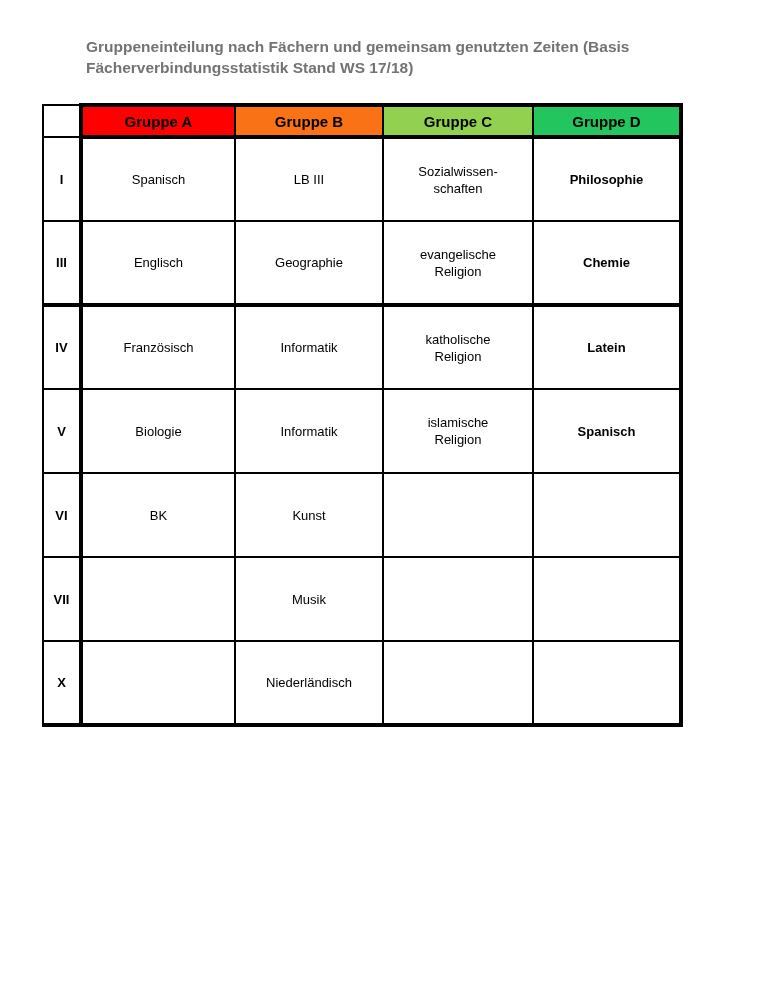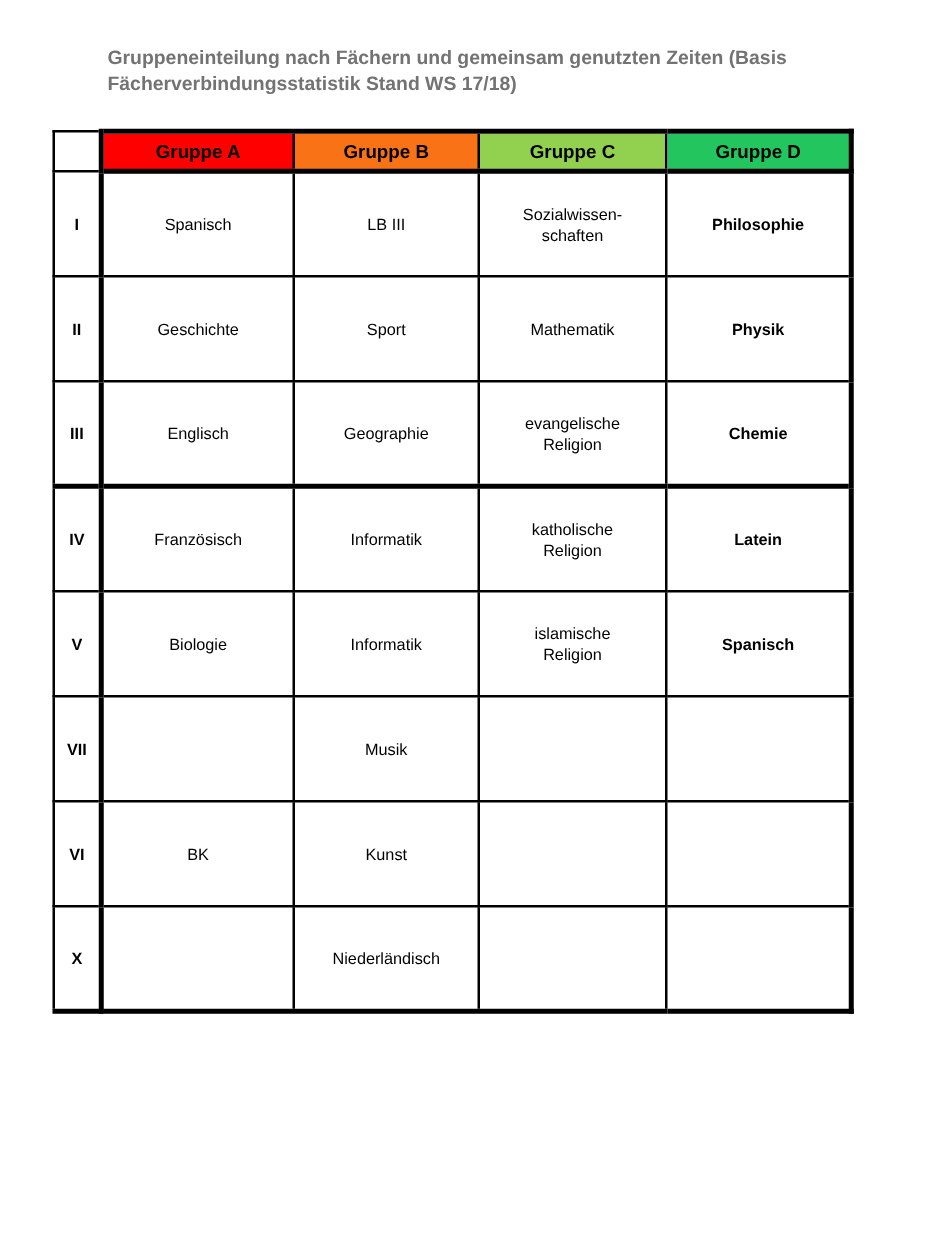--- a/index.html
+++ b/index.html
@@ -93,27 +93,20 @@
     <tbody>
       <tr>
         <th class="rnum">I</th>
         <td>Spanisch</td>
         <td>LB III</td>
         <td>Sozialwissen-
 schaften</td>
         <td class="lastcol">Philosophie</td>
       </tr>
       <tr>
-        <th class="rnum">II</th>
-        <td>Geschichte</td>
-        <td>Sport</td>
-        <td>Mathematik</td>
-        <td class="lastcol">Physik</td>
-      </tr>
-      <tr>
         <th class="rnum">III</th>
         <td>Englisch</td>
         <td>Geographie</td>
         <td>evangelische
 Religion</td>
         <td class="lastcol">Chemie</td>
       </tr>
       <tr class="thickTop">
         <th class="rnum">IV</th>
         <td>Französisch</td>
@@ -124,30 +117,30 @@
       </tr>
       <tr>
         <th class="rnum">V</th>
         <td>Biologie</td>
         <td>Informatik</td>
         <td>islamische
 Religion</td>
         <td class="lastcol">Spanisch</td>
       </tr>
       <tr>
-        <th class="rnum">VII</th>
-        <td></td>
-        <td>Musik</td>
+        <th class="rnum">VI</th>
+        <td>BK</td>
+        <td>Kunst</td>
         <td></td>
         <td class="lastcol"></td>
       </tr>
       <tr>
-        <th class="rnum">VI</th>
-        <td>BK</td>
-        <td>Kunst</td>
+        <th class="rnum">VII</th>
+        <td></td>
+        <td>Musik</td>
         <td></td>
         <td class="lastcol"></td>
       </tr>
       <tr class="lastrow">
         <th class="rnum">X</th>
         <td></td>
         <td>Niederländisch</td>
         <td></td>
         <td class="lastcol"></td>
       </tr>

